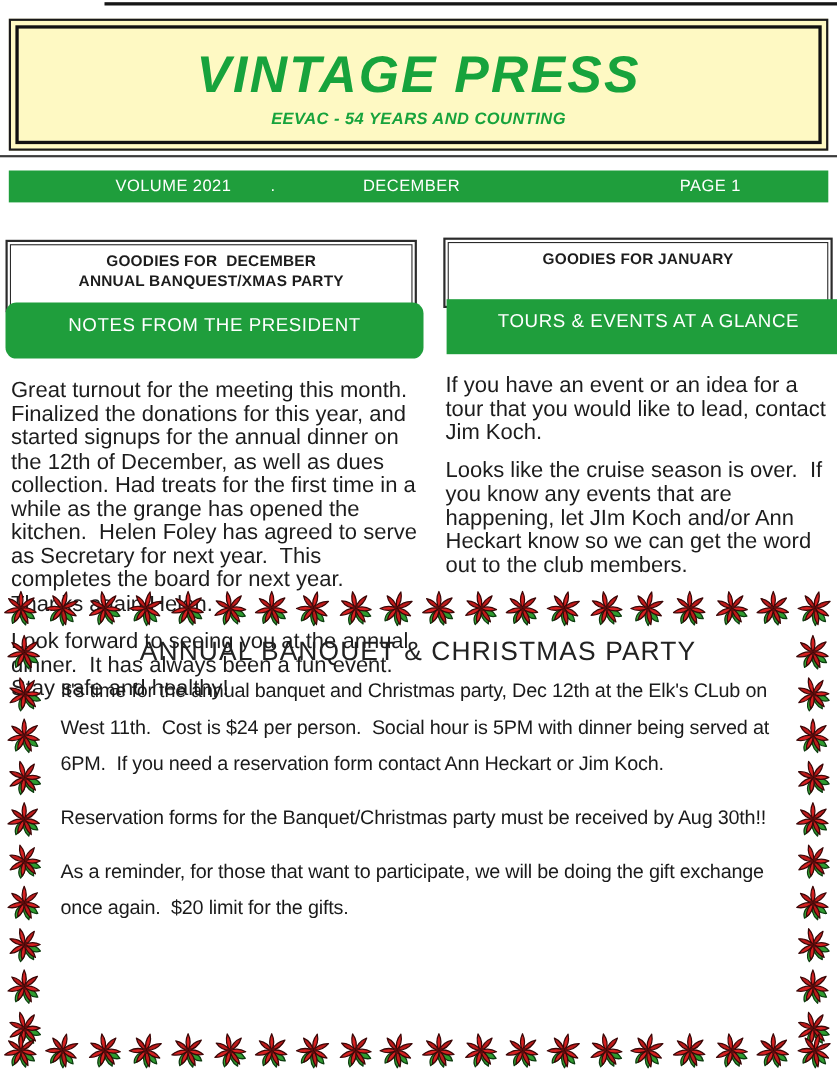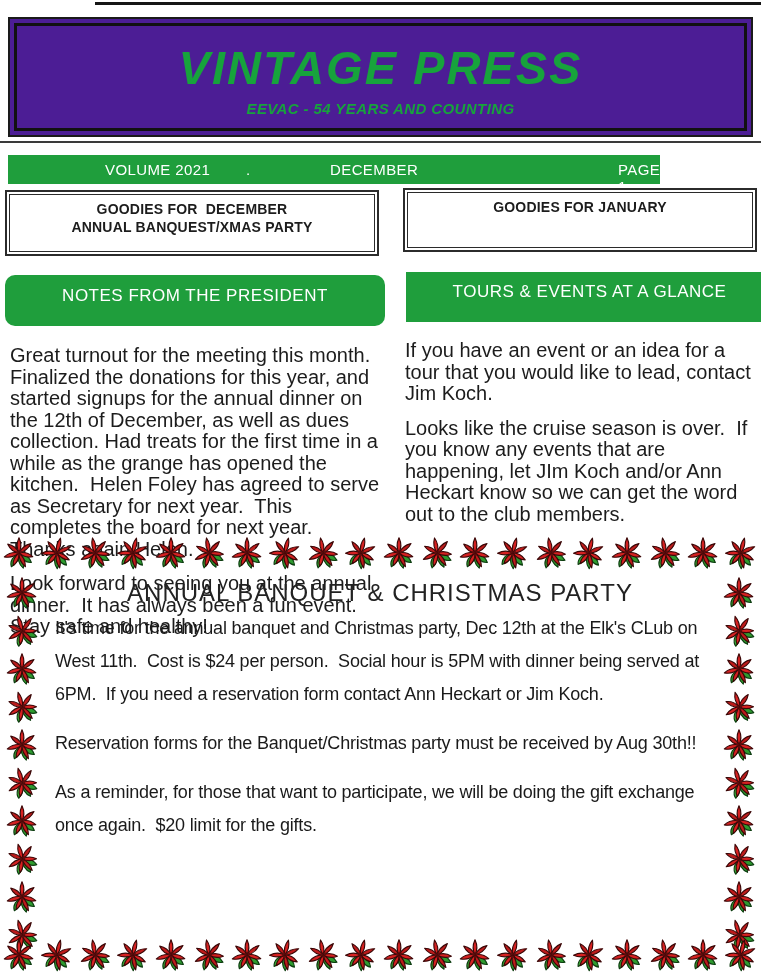--- a/index.html
+++ b/index.html
@@ -20,52 +20,52 @@
   .pre{white-space:pre-wrap;}
 
   
   .scan-line-top{position:absolute;top:2px;left:95px;width:666px;height:3px;background:#161616;}
   .scan-line-mid{position:absolute;top:141px;left:0;width:761px;height:2px;background:#3a3a3a;}
 
   
   .masthead{
     position:absolute;left:8px;top:17px;width:745px;height:120px;
     border:2px solid var(--border-dark);
-    box-sizing:border-box;background:#4c1d95;
+    box-sizing:border-box;background:#fef9c3;
   }
   .masthead-inner{
     position:absolute;left:4px;top:4px;right:4px;bottom:4px;
     border:3px solid #111;
     display:flex;flex-direction:column;align-items:center;justify-content:center;
   }
   .masthead-title{
     font-size:47px;font-weight:700;font-style:italic;
     letter-spacing:2px;color:var(--green-title);line-height:1;
     margin-top:6px;
   }
   .masthead-subtitle{
     font-size:15px;font-weight:700;font-style:italic;
     letter-spacing:.4px;color:var(--green-title);margin-top:9px;
   }
 
   
   .volume-band{
-    position:absolute;left:8px;top:155px;width:652px;height:29px;
+    position:absolute;left:8px;top:155px;width:745px;height:29px;
     background:var(--green);color:#fff;font-size:15px;letter-spacing:.4px;
   }
   .volume-band span{position:absolute;top:6px;}
   .vol{left:97px;}
   .vol-dot{left:238px;}
   .month{left:322px;}
   .page-num{left:610px;}
 
   
   .goodies{
     position:absolute;box-sizing:border-box;
-    border:2px solid #2b2b2b;background:#fff;
+    border:2px solid #2b2b2b;background:#fff;margin-top:28px;
   }
   .goodies-left{left:5px;top:190px;width:374px;height:66px;}
   .goodies-right{left:403px;top:188px;width:354px;height:64px;}
   .goodies-inner{
     position:absolute;left:2px;top:2px;right:2px;bottom:2px;
     border:1px solid #2b2b2b;
     text-align:center;font-size:14px;font-weight:700;line-height:18px;
     padding-top:5px;box-sizing:border-box;letter-spacing:.2px;
   }
 

